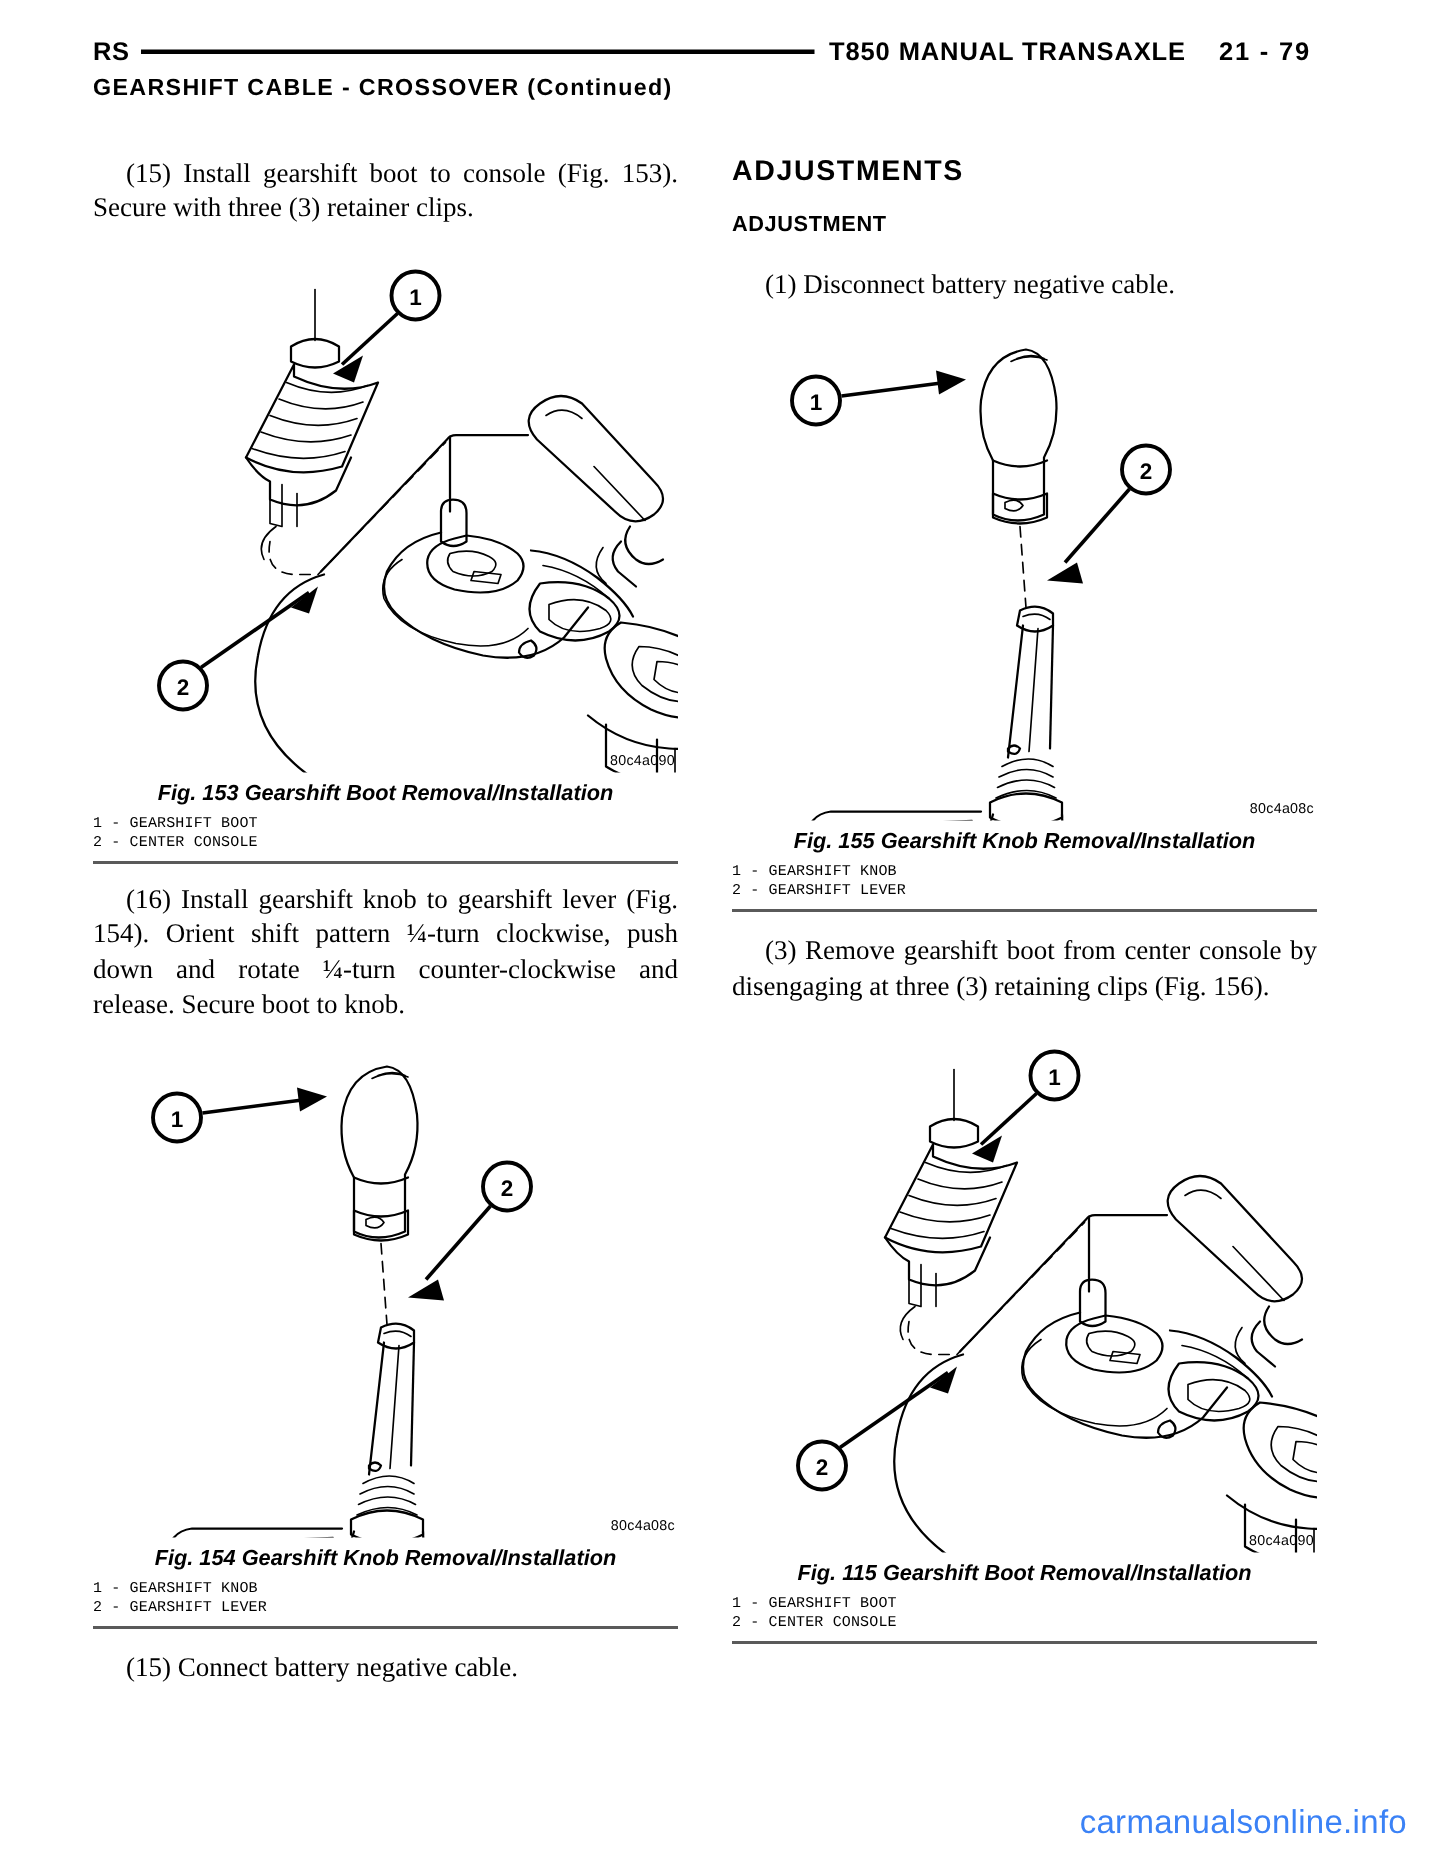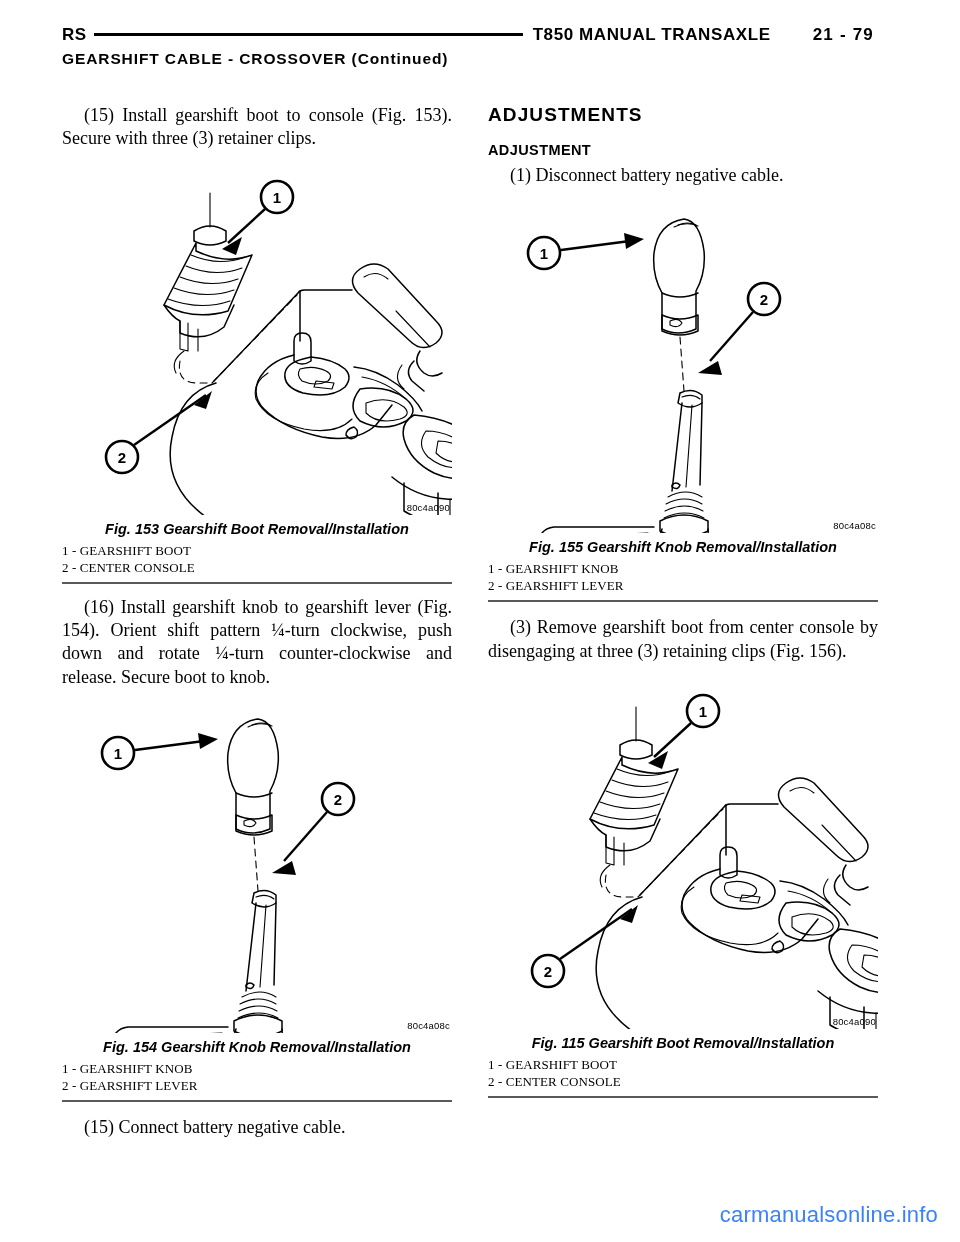--- a/index.html
+++ b/index.html
@@ -41,21 +41,21 @@
     margin: 0 10px 1px 8px;
   }
   .hdr-right {
     font-family: "Liberation Sans", sans-serif;
     font-weight: bold;
     font-size: 17px;
     letter-spacing: 0.6px;
     white-space: nowrap;
   }
   .hdr-right .pg {
-    margin-left: 42px;
+    margin-left: 22px;
     letter-spacing: 1.2px;
   }
 
   .section-title {
     position: absolute;
     left: 62px;
     top: 50px;
     font-family: "Liberation Sans", sans-serif;
     font-weight: bold;
     font-size: 15.5px;
@@ -86,21 +86,21 @@
     font-weight: bold;
     font-size: 19px;
     letter-spacing: 1.1px;
     margin: 0 0 16px 0;
   }
   h3.minor {
     font-family: "Liberation Sans", sans-serif;
     font-weight: bold;
     font-size: 14.5px;
     letter-spacing: 0.4px;
-    margin: 0 0 6px 0;
+    margin: 0 0 20px 0;
   }
 
   
   .figure { position: relative; }
   .fig-art {
     position: relative;
     width: 390px;
   }
   .fig-code {
     position: absolute;
@@ -115,22 +115,22 @@
   .fig-caption {
     text-align: center;
     font-family: "Liberation Sans", sans-serif;
     font-style: italic;
     font-weight: bold;
     font-size: 14.5px;
     margin-top: 6px;
   }
   .fig-legend {
     margin-top: 6px;
-    font-family: Liberation Serif, serif;
-    font-size: 13px;
+    font-family: Liberation Mono, monospace;
+    font-size: 10px;
     line-height: 1.30;
     letter-spacing: 0.1px;
   }
   .fig-rule {
     margin-top: 5px;
     height: 2px;
     background: #5a5a5a;
     width: 100%;
   }
 

